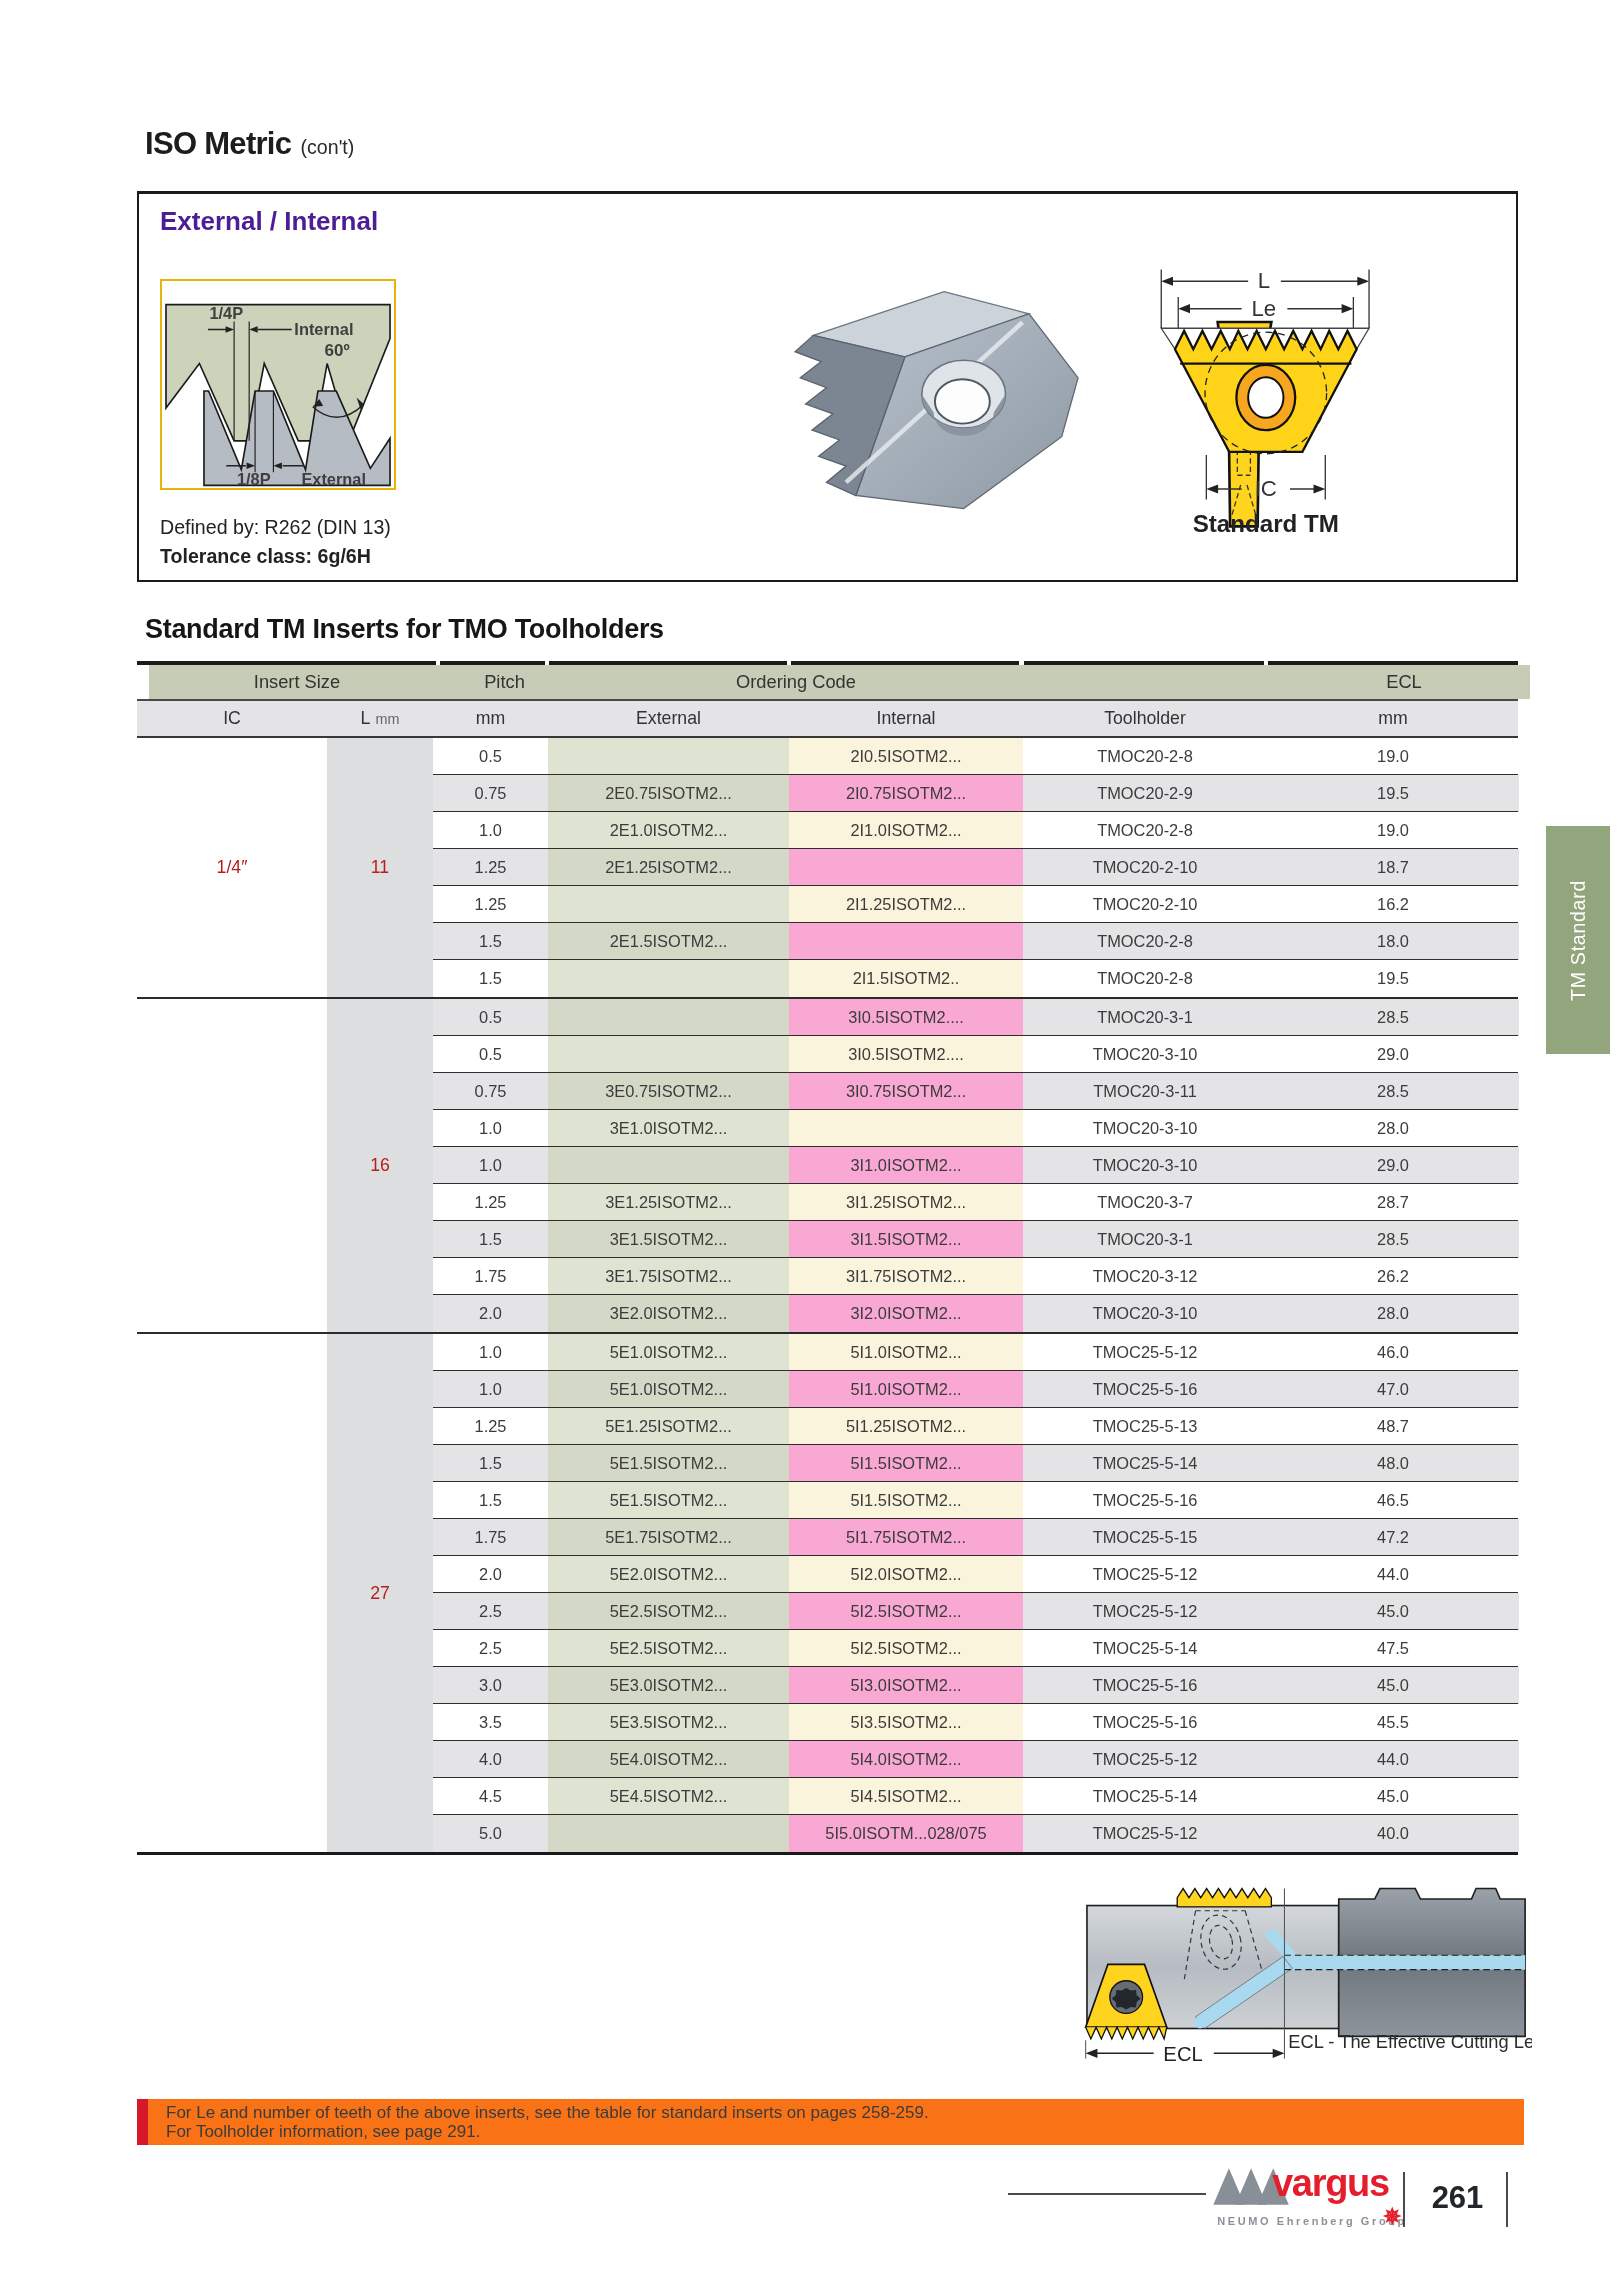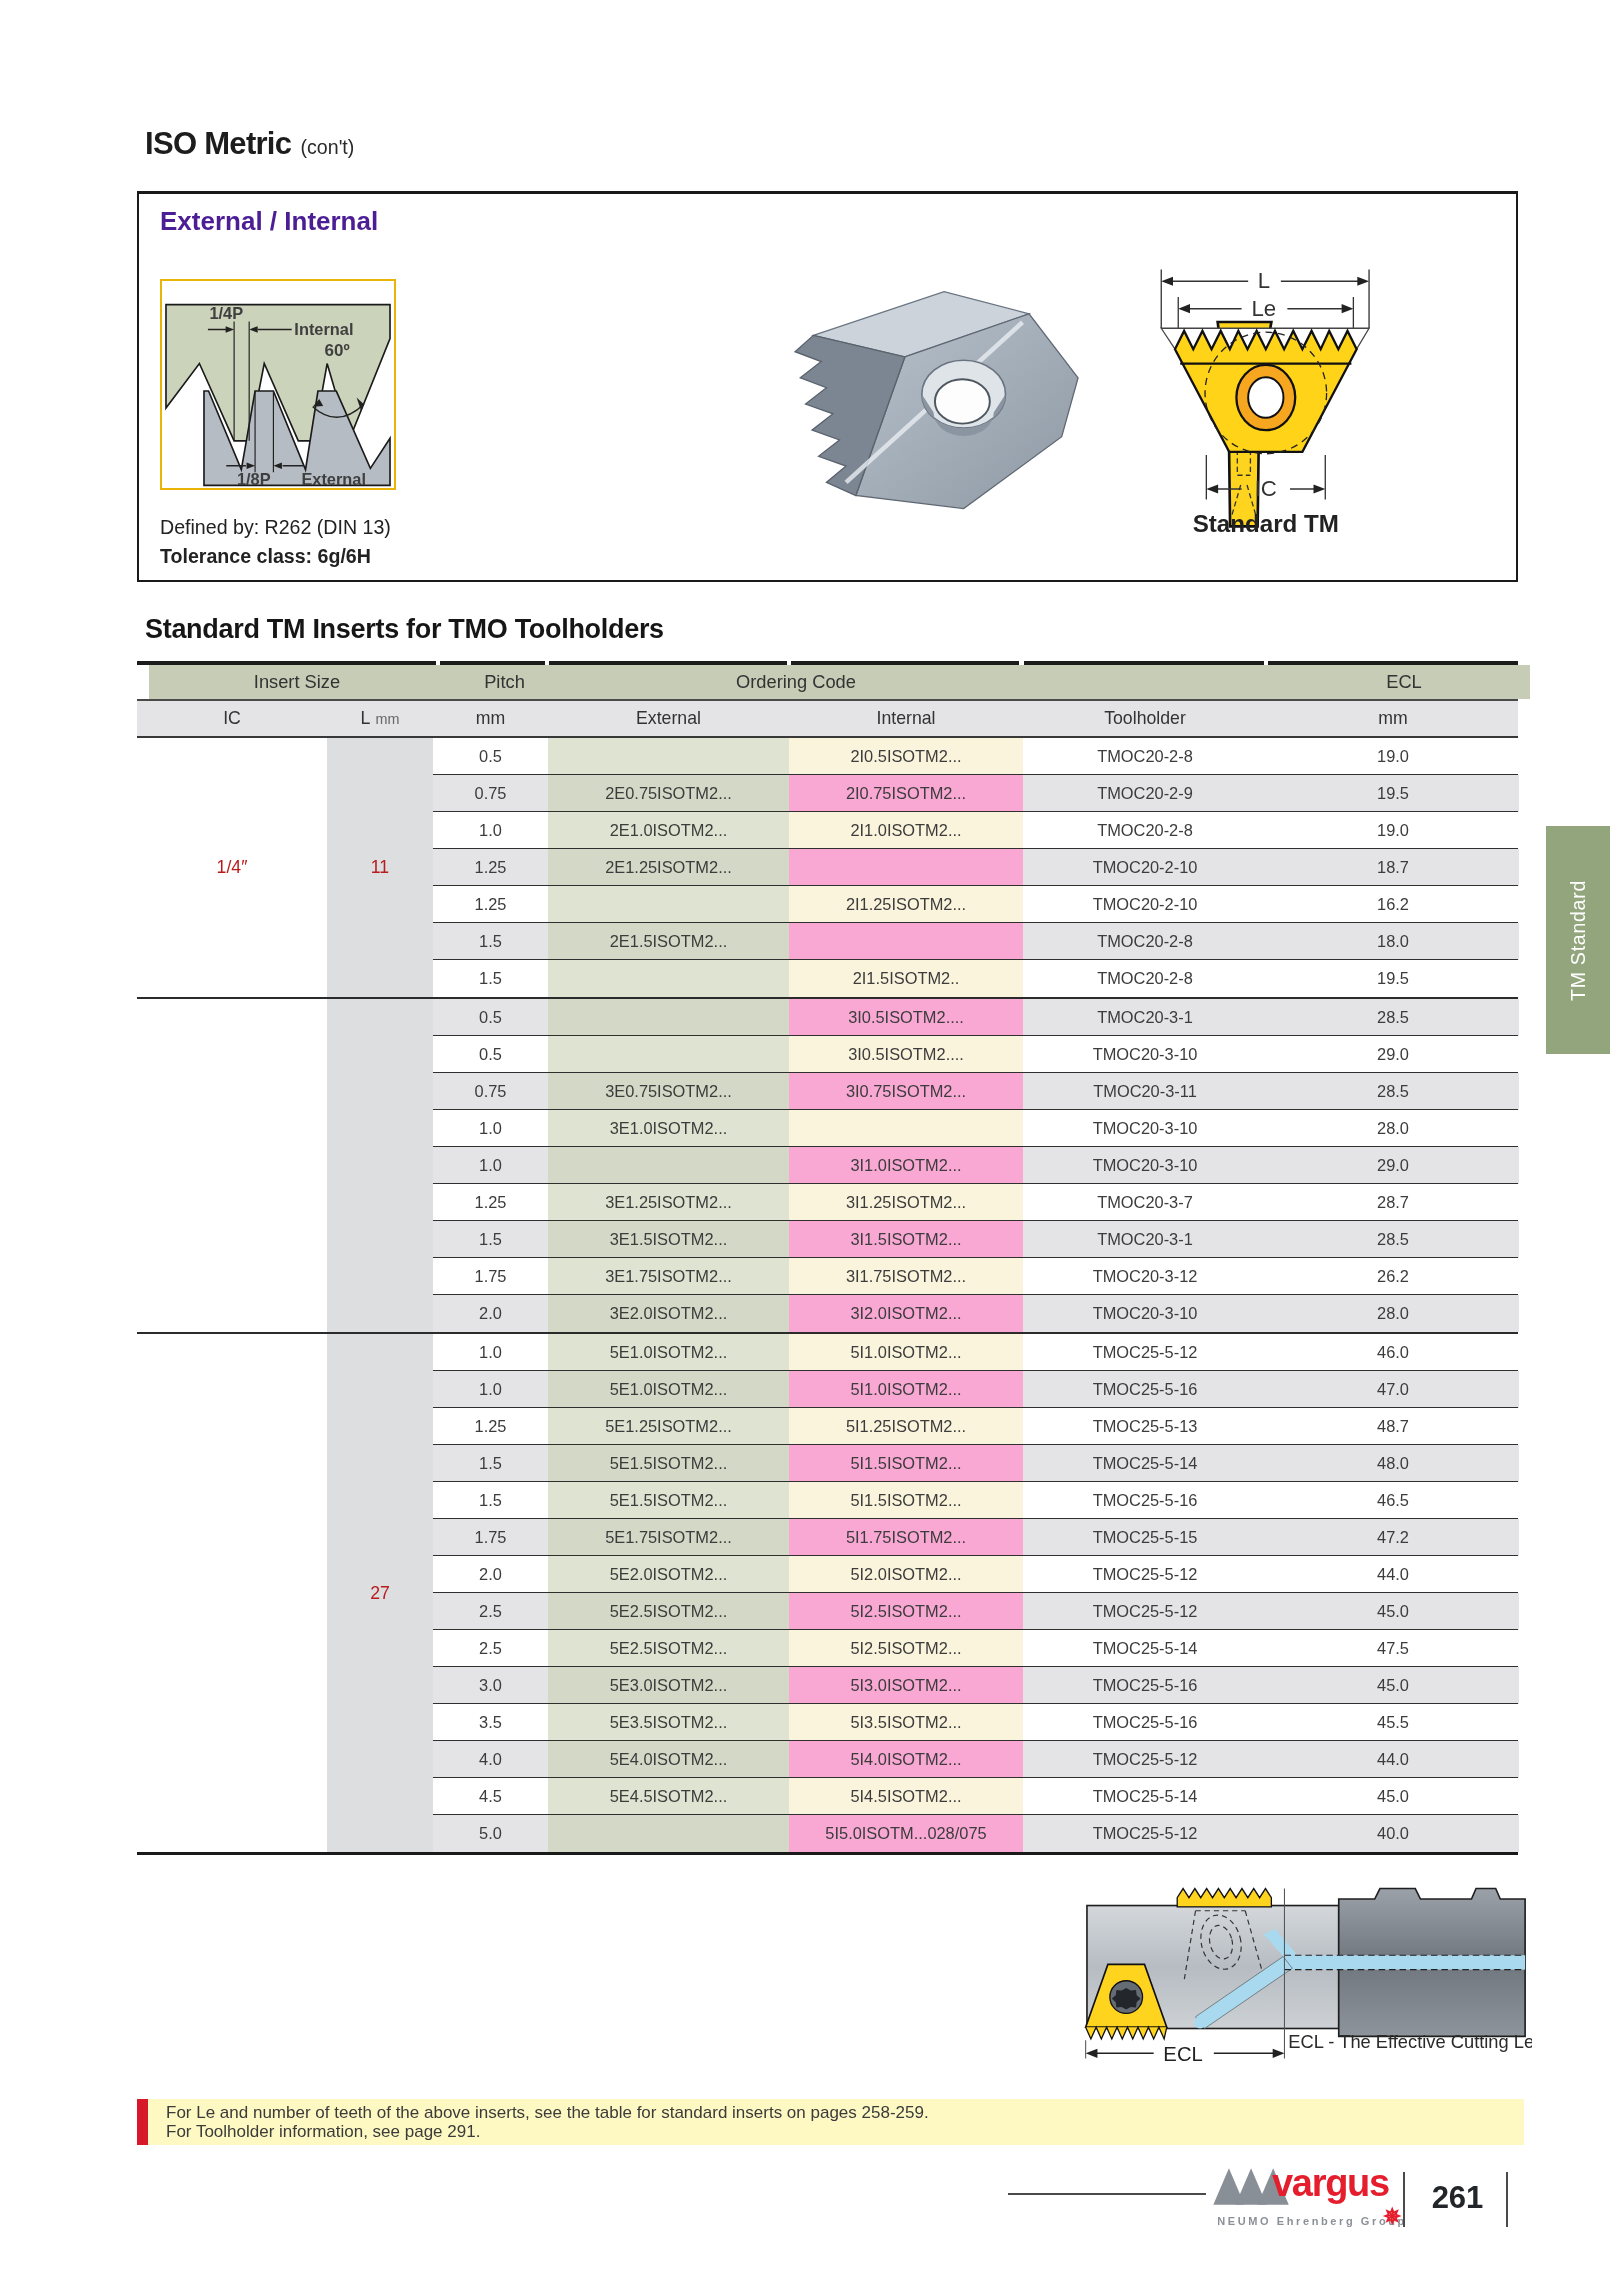--- a/index.html
+++ b/index.html
@@ -46,21 +46,21 @@
   .even .c-int{background:#f9a8d4;}
   .glabel{position:absolute;top:0;height:100%;display:flex;align-items:center;justify-content:center;font-size:17.7px;color:#b91c1c;}
   .glabel.ic{left:0;width:190px;}
   .glabel.lv{left:190px;width:106px;}
 
   
   .side-tab{position:absolute;left:1546px;top:826px;width:64px;height:228px;background:#92a57c;display:flex;align-items:center;justify-content:center;}
   .side-tab span{writing-mode:vertical-rl;transform:rotate(180deg);color:#fff;font-size:19.6px;letter-spacing:0.7px;}
 
   
-  .note{position:absolute;left:137px;top:2099px;width:1387px;height:46px;background:#fef9c3;}
+  .note{position:absolute;left:137px;top:2099px;width:1387px;height:46px;background:#f97316;}
   .note-bar{position:absolute;left:0;top:0;width:10.5px;height:100%;background:#d7182a;}
   .note-text{position:absolute;left:29px;top:3.9px;font-size:17px;line-height:19.6px;color:#3b3b3b;}
 
   
   .footer-rule{position:absolute;left:1008px;top:2193px;width:198px;height:2px;background:#4a4a4a;}
   .logo{position:absolute;left:1212px;top:2163px;width:196px;height:75px;}
   .vargus-text{position:absolute;left:60px;top:-1.3px;font-size:38px;font-weight:bold;color:#e41e2c;letter-spacing:-1.3px;}
   .logo-sub{position:absolute;left:5.2px;top:52px;font-size:11px;font-weight:bold;letter-spacing:2.6px;color:#8b9198;white-space:nowrap;}
   .logo-tail{position:absolute;left:171px;top:41px;color:#e41e2c;font-size:22px;font-weight:bold;}
   .fdiv{position:absolute;top:2172px;width:2px;height:55px;background:#4a4a4a;}
@@ -339,20 +339,21 @@
           </div>
           <div class="trow even last">
             <div class="tcell c-ic"></div>
             <div class="tcell c-l"></div>
             <div class="tcell c-pitch">2.0</div>
             <div class="tcell c-ext">3E2.0ISOTM2...</div>
             <div class="tcell c-int">3I2.0ISOTM2...</div>
             <div class="tcell c-tool">TMOC20-3-10</div>
             <div class="tcell c-ecl">28.0</div>
           </div>
+          <div class="glabel lv">16</div>
         </div>
         <div class="tgroup">
           <div class="trow odd">
             <div class="tcell c-ic"></div>
             <div class="tcell c-l"></div>
             <div class="tcell c-pitch">1.0</div>
             <div class="tcell c-ext">5E1.0ISOTM2...</div>
             <div class="tcell c-int">5I1.0ISOTM2...</div>
             <div class="tcell c-tool">TMOC25-5-12</div>
             <div class="tcell c-ecl">46.0</div>

